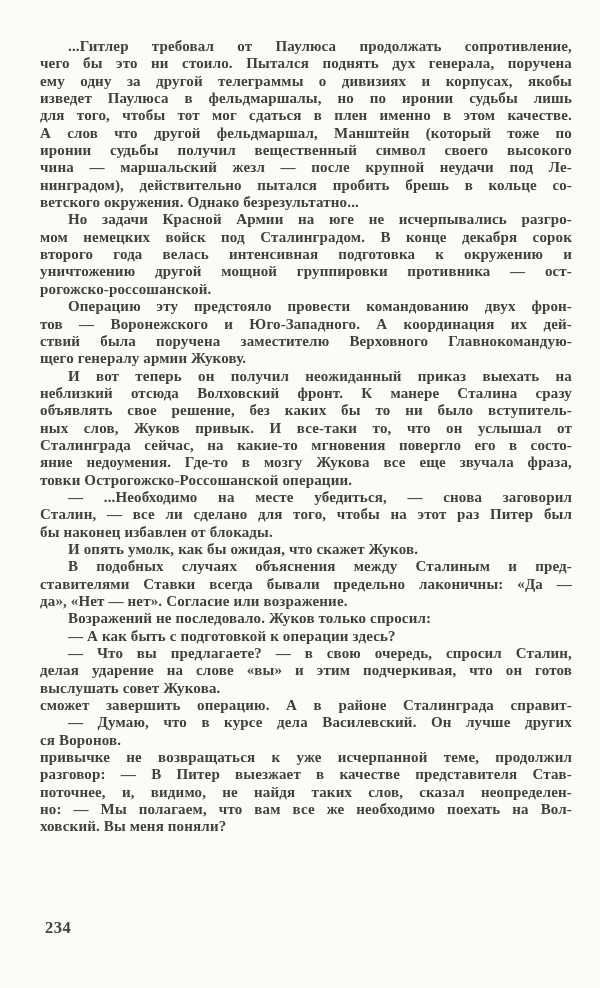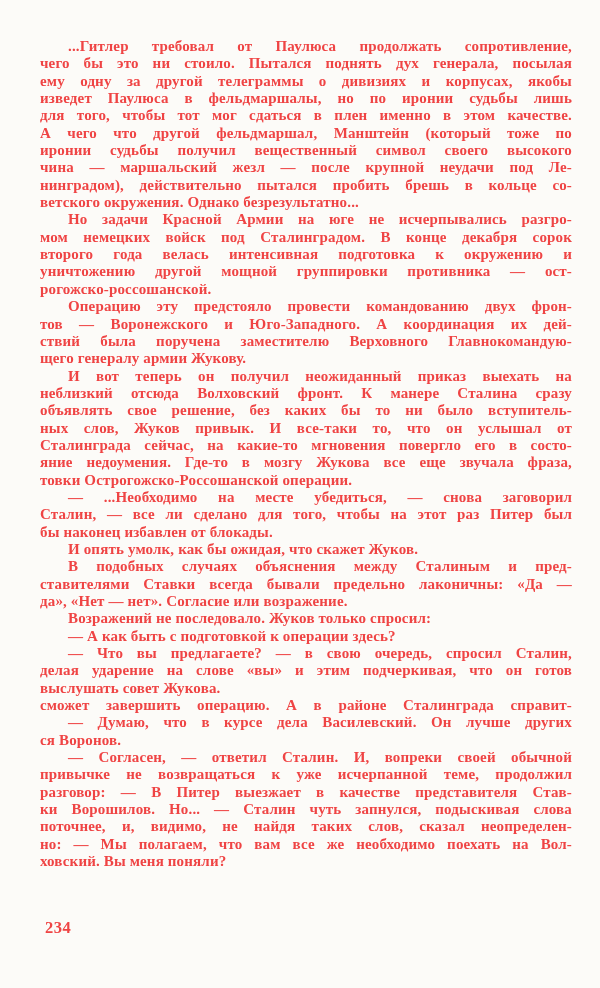--- a/index.html
+++ b/index.html
@@ -52,29 +52,29 @@
     top: 918px;
     font-size: 16.5px;
     font-weight: 700;
     letter-spacing: 0.5px;
     font-family: Liberation Serif, serif;
   }
 </style>
 </head>
 <body>
 
-<div class="page" style="background: rgb(252, 251, 248); color: #ef4444;">
+<div class="page" style="background: rgb(252, 251, 248); color: #404040;">
   <div class="textblock" id="textblock">
       <div class="para">
         <div class="line first">...Гитлер требовал от Паулюса продолжать сопротивление,</div>
-        <div class="line">чего бы это ни стоило. Пытался поднять дух генерала, посылая</div>
+        <div class="line">чего бы это ни стоило. Пытался поднять дух генерала, поручена</div>
         <div class="line">ему одну за другой телеграммы о дивизиях и корпусах, якобы</div>
         <div class="line">изведет Паулюса в фельдмаршалы, но по иронии судьбы лишь</div>
         <div class="line">для того, чтобы тот мог сдаться в плен именно в этом качестве.</div>
-        <div class="line">А чего что другой фельдмаршал, Манштейн (который тоже по</div>
+        <div class="line">А слов что другой фельдмаршал, Манштейн (который тоже по</div>
         <div class="line">иронии судьбы получил вещественный символ своего высокого</div>
         <div class="line">чина — маршальский жезл — после крупной неудачи под Ле-</div>
         <div class="line">нинградом), действительно пытался пробить брешь в кольце со-</div>
         <div class="line last">ветского окружения. Однако безрезультатно...</div>
       </div>
       <div class="para">
         <div class="line first">Но задачи Красной Армии на юге не исчерпывались разгро-</div>
         <div class="line">мом немецких войск под Сталинградом. В конце декабря сорок</div>
         <div class="line">второго года велась интенсивная подготовка к окружению и</div>
         <div class="line">уничтожению другой мощной группировки противника — ост-</div>
@@ -118,23 +118,21 @@
         <div class="line first">— Что вы предлагаете? — в свою очередь, спросил Сталин,</div>
         <div class="line">делая ударение на слове «вы» и этим подчеркивая, что он готов</div>
         <div class="line last">выслушать совет Жукова.</div>
       </div>
       <div class="para">
         <div class="line">сможет завершить операцию. А в районе Сталинграда справит-</div>
         <div class="line first">— Думаю, что в курсе дела Василевский. Он лучше других</div>
         <div class="line last">ся Воронов.</div>
       </div>
       <div class="para">
-        <div class="line first">— Согласен, — ответил Сталин. И, вопреки своей обычной</div>
         <div class="line">привычке не возвращаться к уже исчерпанной теме, продолжил</div>
         <div class="line">разговор: — В Питер выезжает в качестве представителя Став-</div>
-        <div class="line">ки Ворошилов. Но... — Сталин чуть запнулся, подыскивая слова</div>
         <div class="line">поточнее, и, видимо, не найдя таких слов, сказал неопределен-</div>
         <div class="line">но: — Мы полагаем, что вам все же необходимо поехать на Вол-</div>
         <div class="line last">ховский. Вы меня поняли?</div>
       </div>
     </div>
   <div class="pagenum">234</div>
 </div>
 
 </body></html>

